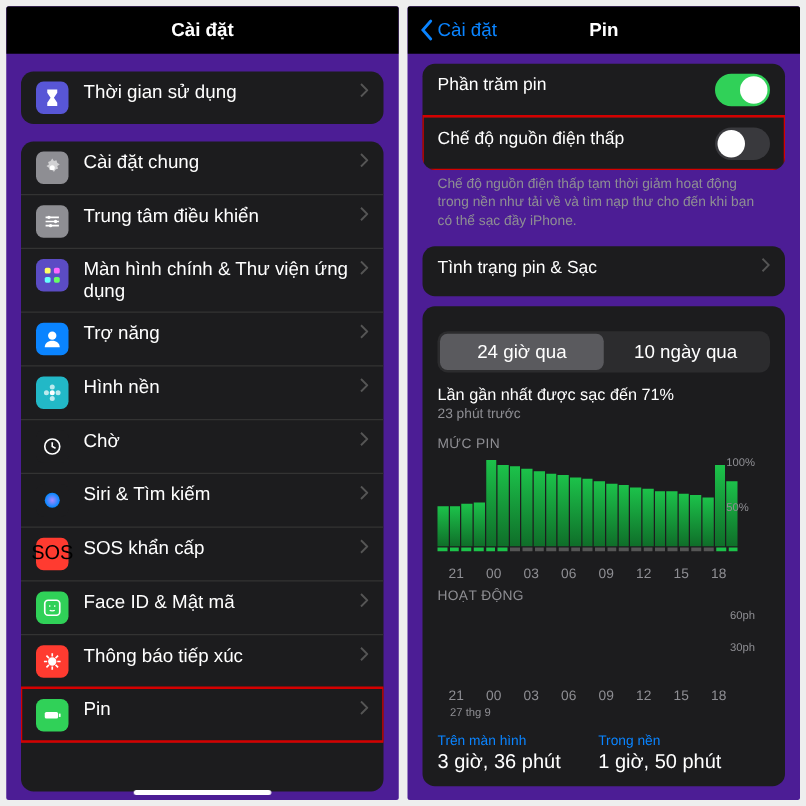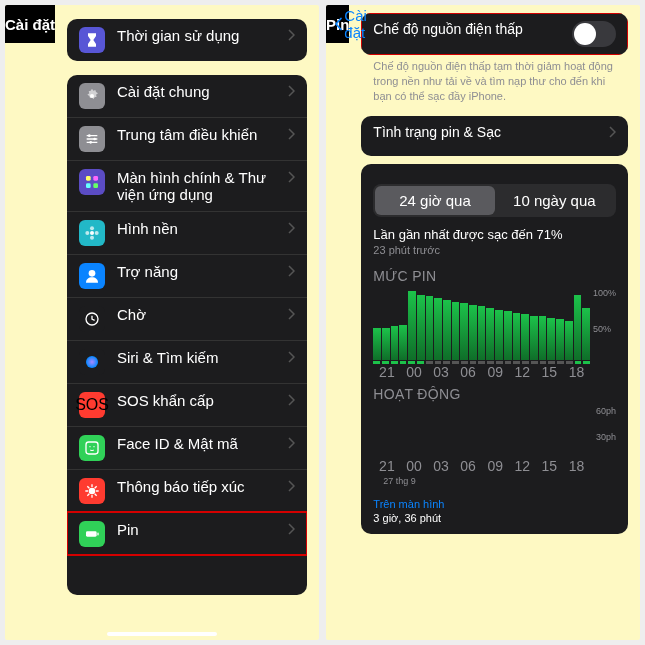--- a/index.html
+++ b/index.html
@@ -1,18 +1,18 @@
 <!DOCTYPE html>
 <html><head>
 <meta charset="utf-8">
 <style>
 *{box-sizing:border-box;margin:0;padding:0;font-family:-apple-system,Helvetica,Arial,sans-serif;-webkit-font-smoothing:antialiased}
 body{background:#fff;width:645px;height:645px;overflow:hidden}
 .wrap{display:flex;gap:7px;padding:5px;width:645px;height:645px;background:#eee}
-.phone{flex:1;background:#fef9c3;border-radius:2px;overflow:hidden;display:flex;flex-direction:row;position:relative}
+.phone{flex:1;background:#4c1d95;border-radius:2px;overflow:hidden;display:flex;flex-direction:column;position:relative}
 .navbar{height:38px;display:flex;align-items:center;justify-content:center;position:relative;background:#000}
 .nav-title{color:#fff;font-size:15px;font-weight:600}
 .nav-back{position:absolute;left:8px;display:flex;align-items:center;color:#0a84ff;font-size:15px}
 .nav-back svg{width:14px;height:18px;margin-right:2px}
 .content{flex:1;overflow-y:auto;padding:0 12px}
 .group{background:#1c1c1e;border-radius:10px;margin:14px 0;overflow:hidden}
 .group.tight{margin:8px 0}
 .row{display:flex;align-items:flex-start;padding:8px 12px;min-height:40px;border-top:.5px solid #333}
 .row:first-child{border-top:none}
 .row-hl{outline:2px solid #d40000;outline-offset:-1px}
@@ -28,32 +28,32 @@
 .knob{width:22px;height:22px;background:#fff;border-radius:50%;position:absolute;top:2px}
 .switch.on .knob{right:2px}
 .switch.off .knob{left:2px}
 .footnote{color:#8e8e93;font-size:11px;line-height:1.35;padding:0 12px;margin-top:-4px;margin-bottom:12px}
 .seg{display:flex;background:#2c2c2e;border-radius:8px;padding:2px;margin:10px 0}
 .seg-item{flex:1;text-align:center;color:#fff;font-size:15px;padding:6px 4px;border-radius:6px}
 .seg-item.active{background:#5a5a5e}
 .chart-card{background:#1c1c1e;border-radius:10px;padding:10px 12px;margin-top:8px}
 .chart-title{color:#fff;font-size:13px;margin-bottom:2px}
 .chart-sub{color:#8e8e93;font-size:11px;margin-bottom:12px}
-.chart-sec-label{color:#8e8e93;font-size:14px;letter-spacing:.3px;margin:6px 0 4px}
+.chart-sec-label{color:#8e8e93;font-size:11px;letter-spacing:.3px;margin:6px 0 4px}
 .chart-bars{display:flex;align-items:flex-end;height:72px;gap:1px;position:relative;padding-right:26px}
 .chart-bars .bar{flex:1}
 .bar.green{background:linear-gradient(#1cc24a,#0f6e29)}
 .bar.blue{background:#0a84ff}
-.y-labels{position:absolute;right:0;top:0;bottom:0;display:flex;flex-direction:column;justify-content:space-between;color:#8e8e93;font-size:9px;text-align:left}
-.x-labels{display:flex;color:#8e8e93;font-size:14px;margin-top:0;padding-right:26px}
+.y-labels{position:absolute;right:12px;top:0;bottom:0;display:flex;flex-direction:column;justify-content:space-between;color:#8e8e93;font-size:9px;text-align:left}
+.x-labels{display:flex;color:#8e8e93;font-size:11px;margin-top:12px;padding-right:26px}
 .x-labels span{flex:1;text-align:center}
 .activity-bars{display:flex;align-items:flex-end;height:52px;gap:1px;position:relative;padding-right:26px}
 .stats{display:flex;margin-top:12px;gap:30px}
 .stat-lbl{color:#0a84ff;font-size:11px;margin-bottom:2px}
-.stat-val{color:#fff;font-size:11px}
+.stat-val{color:#fff;font-size:16px}
 .bottom-row{display:flex;justify-content:space-between;color:#8e8e93;font-size:10px;letter-spacing:.5px;margin-top:14px}
 .bottom-row .r{color:#0a84ff}
 .home-ind{position:absolute;bottom:4px;left:50%;transform:translateX(-50%);width:110px;height:4px;background:#fff;border-radius:2px}
 .chart-baseline{display:flex;gap:2px;margin-top:1px;padding-right:26px;height:3px}
 .chart-baseline .seg-b{flex:1;background:#1cc24a}
 .chart-baseline .seg-c{flex:1;background:#555}
 .x-sub{color:#8e8e93;font-size:9px;margin-top:2px;padding-left:10px}
 </style>
 </head>
 <body>
@@ -113,42 +113,42 @@
                 <rect x="3" y="14" width="7" height="7" rx="2" fill="#6ff"></rect>
                 <rect x="14" y="14" width="7" height="7" rx="2" fill="#6f6"></rect>
               </svg>
             </div>
             <div class="lbl">Màn hình chính &amp; Thư viện ứng dụng</div>
             <div class="chev"><svg viewBox="0 0 8 12">
                 <path d="M2 1l5 5-5 5" stroke="#555" stroke-width="1.5" fill="none"></path>
               </svg></div>
           </div>
           <div class="row">
+            <div class="ico" style="background:#0a84ff">
+              <svg viewBox="0 0 24 24">
+                <circle cx="12" cy="8" r="5" fill="#fff"></circle>
+                <path fill="#fff" d="M3 22c0-5 4-8 9-8s9 3 9 8z"></path>
+              </svg>
+            </div>
+            <div class="lbl">Trợ năng</div>
+            <div class="chev"><svg viewBox="0 0 8 12">
+                <path d="M2 1l5 5-5 5" stroke="#555" stroke-width="1.5" fill="none"></path>
+              </svg></div>
+          </div>
+          <div class="row">
             <div class="ico" style="background:#22b8c7">
               <svg viewBox="0 0 24 24">
                 <circle cx="12" cy="12" r="3" fill="#fff"></circle>
                 <circle cx="12" cy="5" r="3" fill="#fff" opacity=".7"></circle>
                 <circle cx="12" cy="19" r="3" fill="#fff" opacity=".7"></circle>
                 <circle cx="5" cy="12" r="3" fill="#fff" opacity=".7"></circle>
                 <circle cx="19" cy="12" r="3" fill="#fff" opacity=".7"></circle>
               </svg>
             </div>
             <div class="lbl">Hình nền</div>
-            <div class="chev"><svg viewBox="0 0 8 12">
-                <path d="M2 1l5 5-5 5" stroke="#555" stroke-width="1.5" fill="none"></path>
-              </svg></div>
-          </div>
-          <div class="row">
-            <div class="ico" style="background:#0a84ff">
-              <svg viewBox="0 0 24 24">
-                <circle cx="12" cy="8" r="5" fill="#fff"></circle>
-                <path fill="#fff" d="M3 22c0-5 4-8 9-8s9 3 9 8z"></path>
-              </svg>
-            </div>
-            <div class="lbl">Trợ năng</div>
             <div class="chev"><svg viewBox="0 0 8 12">
                 <path d="M2 1l5 5-5 5" stroke="#555" stroke-width="1.5" fill="none"></path>
               </svg></div>
           </div>
           <div class="row">
             <div class="ico" style="background:#1c1c1e">
               <svg viewBox="0 0 24 24">
                 <circle cx="12" cy="12" r="9" stroke="#fff" stroke-width="2" fill="none"></circle>
                 <path stroke="#fff" stroke-width="2" d="M12 7v5l4 2"></path>
               </svg>
@@ -233,20 +233,26 @@
       <div class="nav-back">
         <svg viewBox="0 0 12 20">
             <path d="M10 2L3 10l7 8" stroke="#0a84ff" stroke-width="2.5" fill="none" stroke-linecap="round"></path>
           </svg>
         <span>Cài đặt</span>
       </div>
       <div class="nav-title">Pin</div>
     </div>
     <div class="content">
       <div class="group tight">
+        <div class="row">
+          <div class="lbl sm">Phần trăm pin</div>
+          <div class="switch on">
+              <div class="knob"></div>
+            </div>
+        </div>
         <div class="row row-hl">
           <div class="lbl sm">Chế độ nguồn điện thấp</div>
           <div class="switch off">
               <div class="knob"></div>
             </div>
         </div>
       </div>
       <div class="footnote">Chế độ nguồn điện thấp tạm thời giảm hoạt động trong nền như tải về và tìm nạp thư cho đến khi bạn có thể sạc đầy iPhone.</div>
       <div class="group tight">
         <div class="row">
@@ -380,18 +386,22 @@
             <span>15</span>
             <span>18</span>
           </div>
         <div class="x-sub">27 thg 9</div>
 
         <div class="stats">
           <div>
             <div class="stat-lbl">Trên màn hình</div>
             <div class="stat-val">3 giờ, 36 phút</div>
           </div>
+          <div>
+            <div class="stat-lbl">Trong nền</div>
+            <div class="stat-val">1 giờ, 50 phút</div>
+          </div>
         </div>
 
       </div>
     </div>
   </div>
 </div>
 
 </body></html>

